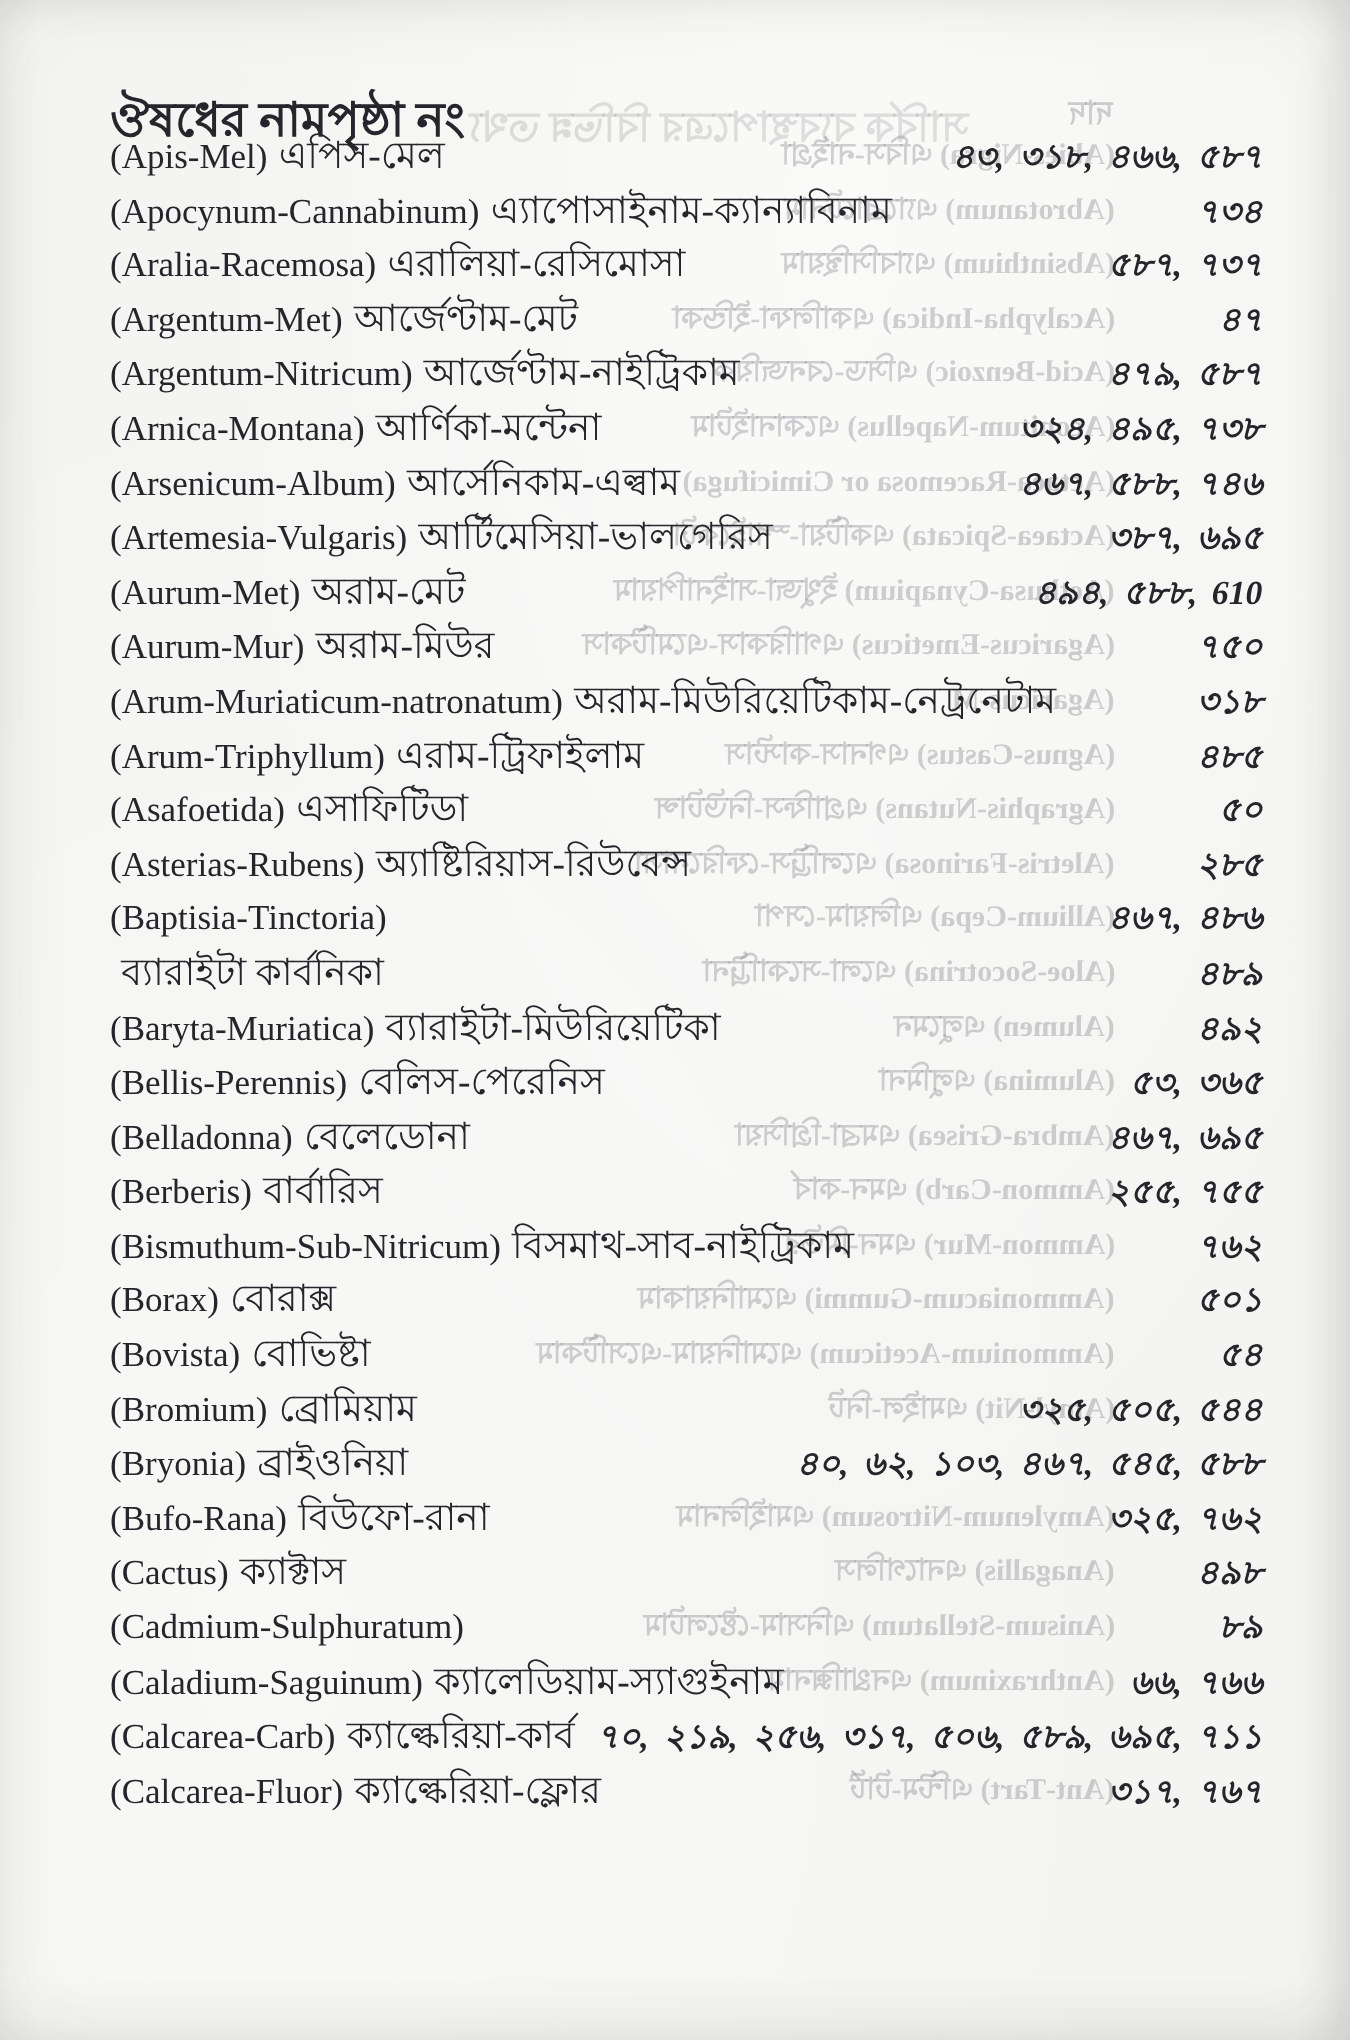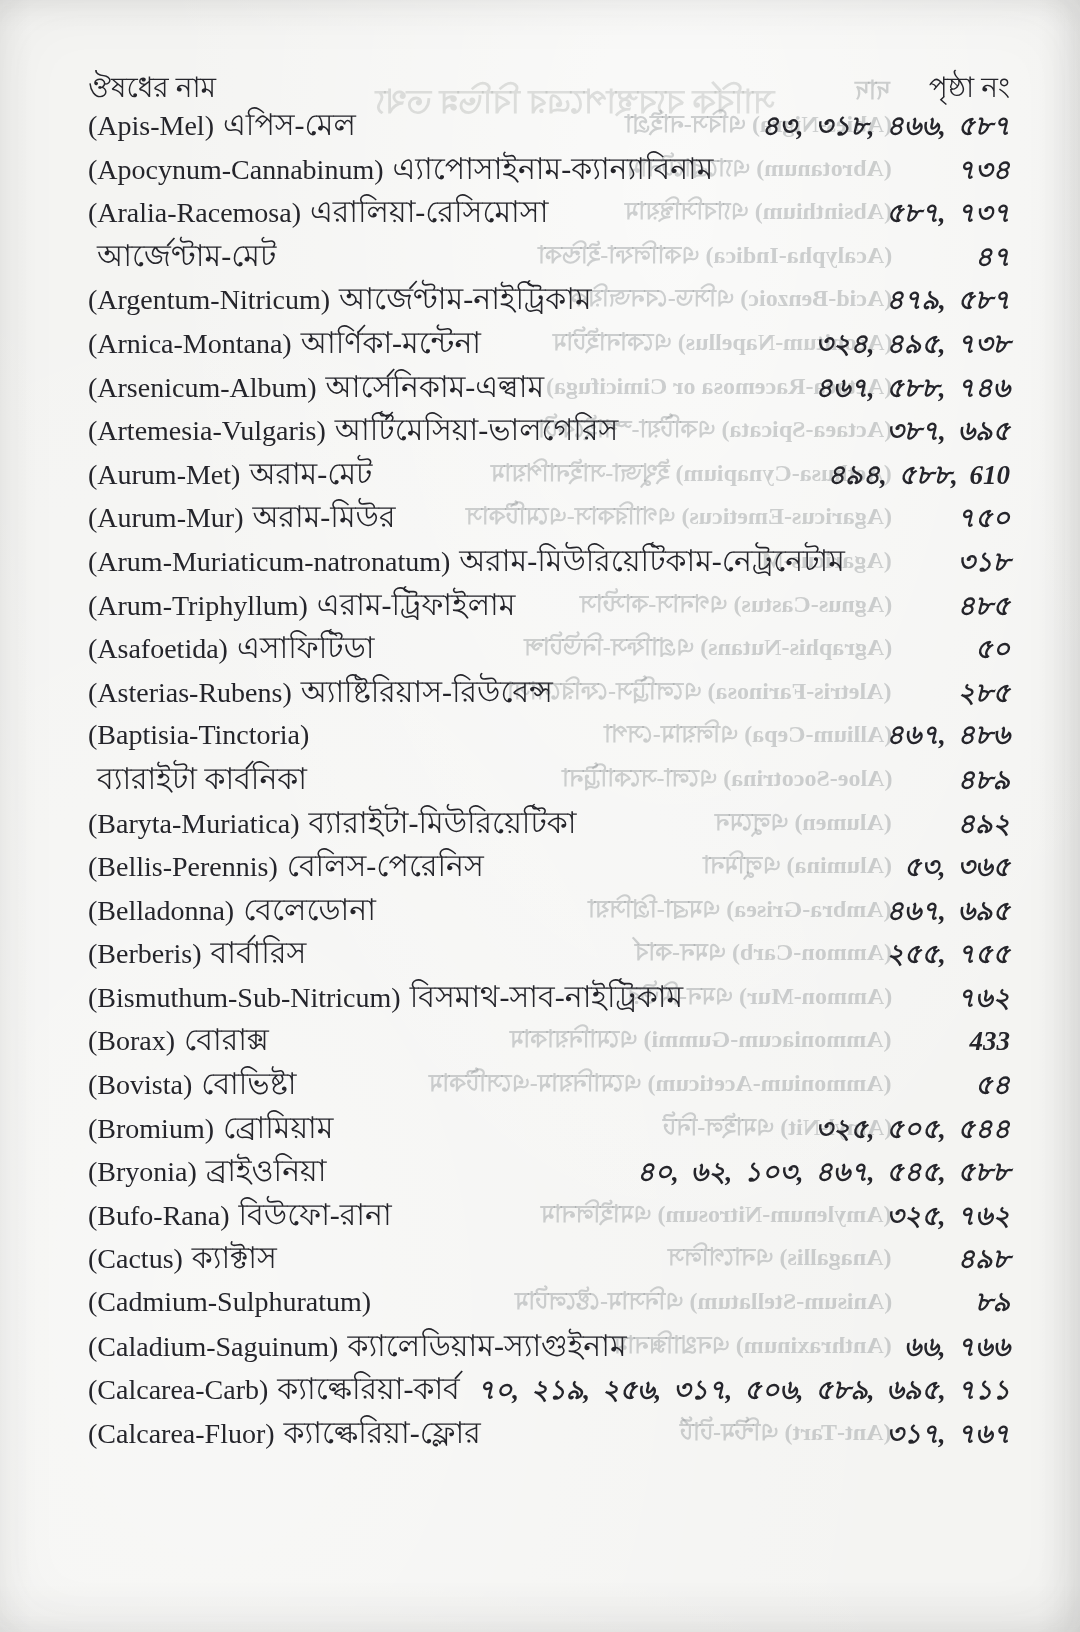--- a/index.html
+++ b/index.html
@@ -17,22 +17,22 @@
       linear-gradient(90deg, rgba(0,0,0,.035), rgba(0,0,0,0) 3%, rgba(0,0,0,0) 96%, rgba(0,0,0,.05)),
       linear-gradient(180deg, rgba(0,0,0,.03), rgba(0,0,0,0) 2%, rgba(0,0,0,0) 97%, rgba(0,0,0,.04));
     color:#25252b;
   }
   .page::after{
     content:"";position:absolute;inset:0;pointer-events:none;
     box-shadow:inset 0 0 70px rgba(60,60,55,.05), inset -10px 0 22px rgba(60,60,55,.05);
   }
   .hdr{
     position:absolute;top:66px;left:88px;right:70px;
-    display:flex;justify-content:space-between;align-items:baseline;
-    font-size:28px;font-weight:400;white-space:nowrap;z-index:2;
+    display:flex;align-items:baseline;
+    font-size:38px;font-weight:700;white-space:nowrap;z-index:2;
   }
   .ghost{
     transform:scaleX(-1);
     color:rgba(138,142,144,.40);
     pointer-events:none;
   }
   .ghost-headline{
     position:absolute;top:76px;left:255px;width:640px;
     font-size:33px;font-weight:bold;text-align:center;white-space:nowrap;
     color:rgba(148,152,148,.28);z-index:0;
@@ -86,20 +86,21 @@
     </div>
       <div class="row">
       <span class="ghost ghost-line">(Absinthium) এ্যাবসিন্থিয়াম</span>
       <span class="en">(Aralia-Racemosa)</span>
       <span class="bn">এরালিয়া-রেসিমোসা</span>
       <span class="sp"></span>
       <span class="pg">৫৮৭, ৭৩৭</span>
     </div>
       <div class="row">
       <span class="ghost ghost-line">(Acalypha-Indica) একালিফা-ইন্ডিকা</span>
+      <span class="en">(Argentum-Met)</span>
       <span class="bn">আর্জেণ্টাম-মেট</span>
       <span class="sp"></span>
       <span class="pg">৪৭</span>
     </div>
       <div class="row">
       <span class="ghost ghost-line">(Acid-Benzoic) এসিড-বেনজয়িক</span>
       <span class="en">(Argentum-Nitricum)</span>
       <span class="bn">আর্জেণ্টাম-নাইট্রিকাম</span>
       <span class="sp"></span>
       <span class="pg">৪৭৯, ৫৮৭</span>
@@ -212,21 +213,21 @@
       <span class="en">(Bismuthum-Sub-Nitricum)</span>
       <span class="bn">বিসমাথ-সাব-নাইট্রিকাম</span>
       <span class="sp"></span>
       <span class="pg">৭৬২</span>
     </div>
       <div class="row">
       <span class="ghost ghost-line">(Ammoniacum-Gummi) এমোনিয়াকাম</span>
       <span class="en">(Borax)</span>
       <span class="bn">বোরাক্স</span>
       <span class="sp"></span>
-      <span class="pg">433</span>
+      <span class="pg">৫০১</span>
     </div>
       <div class="row">
       <span class="ghost ghost-line">(Ammonium-Aceticum) এমোনিয়াম-এসেটিকাম</span>
       <span class="en">(Bovista)</span>
       <span class="bn">বোভিষ্টা</span>
       <span class="sp"></span>
       <span class="pg">৫৪</span>
     </div>
       <div class="row">
       <span class="ghost ghost-line">(Amyl-Nit) এমাইল-নিট</span>

